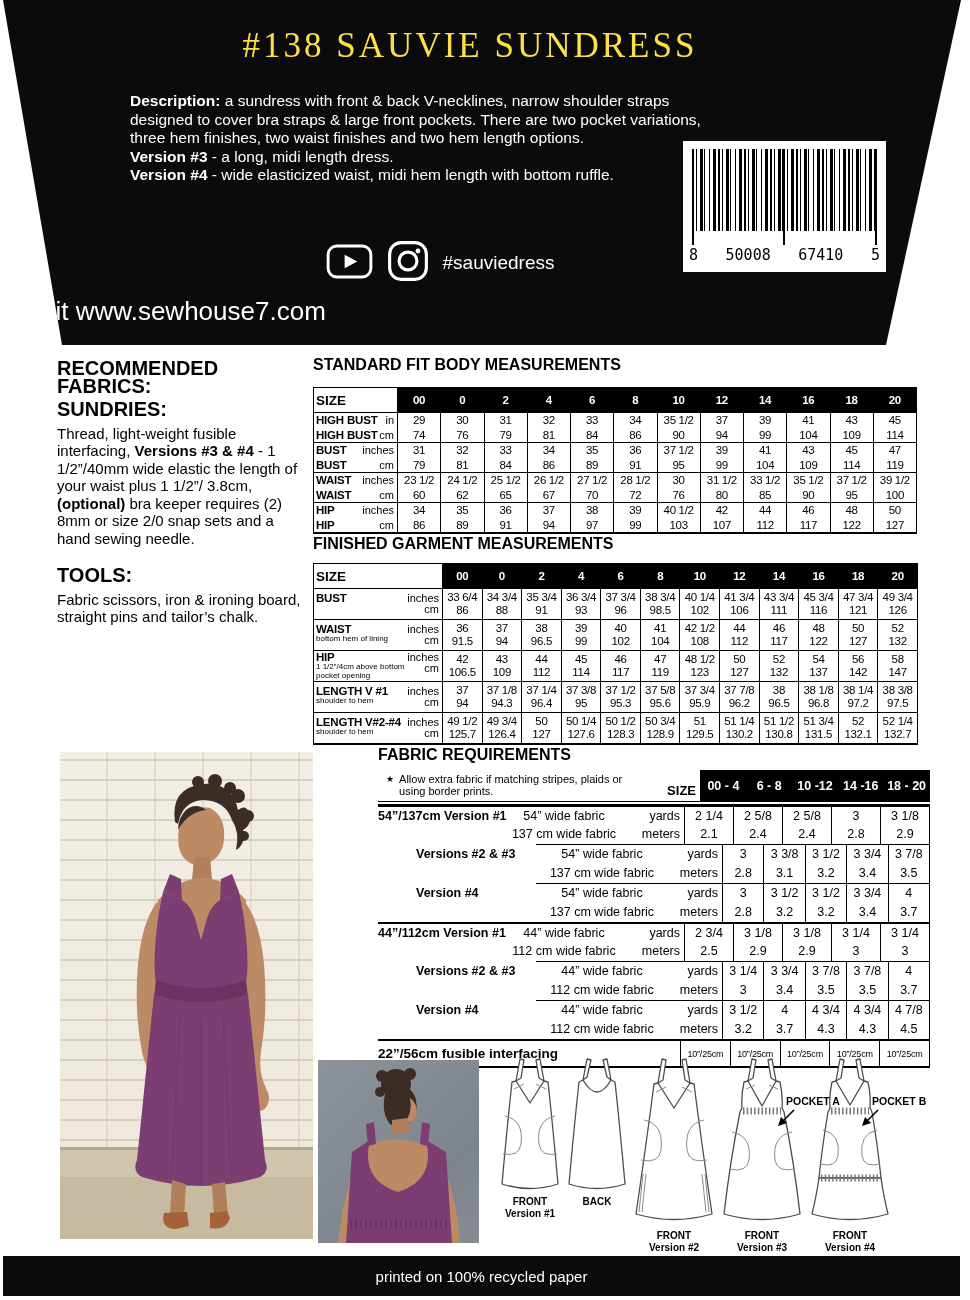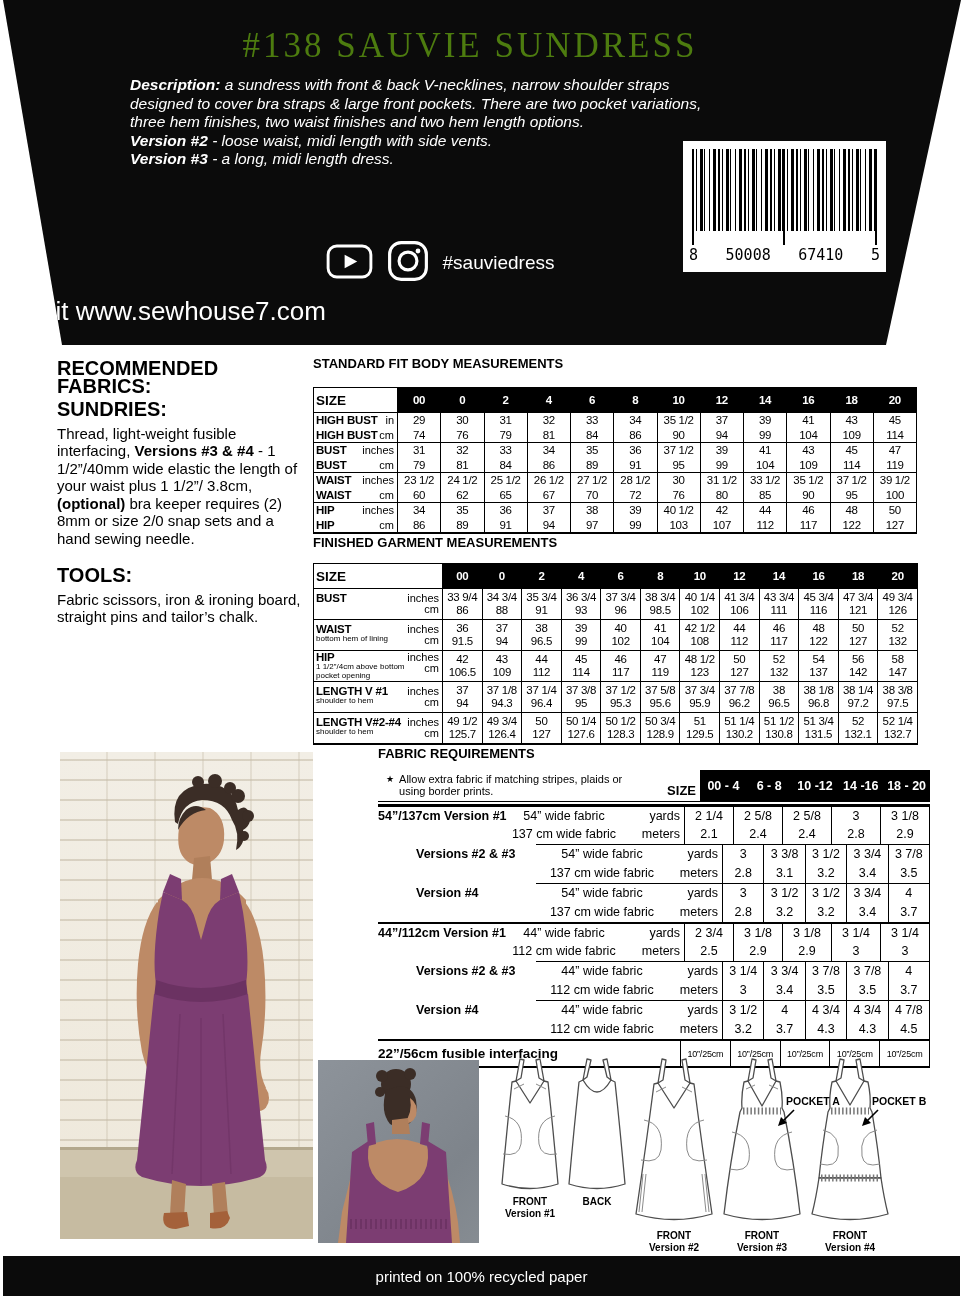--- a/index.html
+++ b/index.html
@@ -3,22 +3,22 @@
 <meta charset="utf-8">
 <style>
   html,body{margin:0;padding:0;background:#fff;}
   .page{position:relative;width:970px;height:1300px;background:#fff;overflow:hidden;
         font-family:"Liberation Sans",sans-serif;color:#000;}
 
   
   .hdr{position:absolute;left:0;top:0;width:970px;height:345px;background:#0b0b0b;color:#fff;
        clip-path:polygon(3px 0,961px 0,886px 345px,62px 345px);}
   .title{position:absolute;left:0;top:26px;width:940px;text-align:center;margin:0;
-         font-family:"Liberation Serif",serif;font-weight:400;font-size:35px;letter-spacing:3px;color:#4d7c0f;}
-  .desc{position:absolute;left:130px;top:76px;width:585px;font-size:15.5px;line-height:18.6px;font-style:italic;}
+         font-family:"Liberation Serif",serif;font-weight:400;font-size:35px;letter-spacing:3px;color:#fde047;}
+  .desc{position:absolute;left:130px;top:92px;width:585px;font-size:15.5px;line-height:18.6px;}
   .desc p{margin:0;}
   .desc b{font-weight:bold;}
   .social{position:absolute;left:0;top:240px;width:880px;display:flex;justify-content:center;
           align-items:center;gap:14px;}
   .hashtag{font-size:19px;}
   .visit{position:absolute;left:0;top:288px;width:880px;text-align:left;font-size:26px;margin-top:8px;}
   .visit .star{font-size:19px;vertical-align:2px;margin-right:4px;}
 
   .barcode{position:absolute;left:683px;top:141px;width:203px;height:131px;background:#fff;}
   .bars{position:absolute;left:9px;right:9px;top:8px;height:82px;
@@ -29,21 +29,21 @@
   .guard{position:absolute;top:8px;width:2px;height:96px;background:#000;}
   .digits{position:absolute;left:6px;right:6px;bottom:8px;display:flex;justify-content:space-between;
           color:#000;font-size:15px;font-family:"DejaVu Sans Mono",monospace;}
 
   
   .leftcol{position:absolute;left:57px;top:360px;width:252px;font-size:15px;line-height:17.5px;}
   .leftcol h3{margin:0 0 6px 0;font-size:20px;letter-spacing:0;}
   .leftcol p{margin:0 0 20px 0;}
 
   
-  .sectitle{position:absolute;margin:0;font-size:13px;font-weight:bold;letter-spacing:0;}
+  .sectitle{position:absolute;margin:0;font-size:16px;font-weight:bold;letter-spacing:0;}
 
   
   .mtable{position:absolute;border:1px solid #000;border-bottom-width:2px;background:#fff;}
   .trow{display:flex;align-items:stretch;}
   .thead{height:24px;border-bottom:1px solid #000;}
   .lblcell{display:flex;justify-content:space-between;align-items:center;padding:0 3px 0 2px;}
   .sizelbl{font-weight:bold;font-size:13.5px;}
   .szcell{background:#000;color:#fff;font-weight:bold;font-size:12.5px;border-left:2px solid #fff;}
   .vcell{flex:1;display:flex;align-items:center;justify-content:center;border-left:1px solid #000;
          font-size:11.5px;letter-spacing:-0.3px;}
@@ -116,22 +116,22 @@
 </style>
 </head>
 <body>
 
 <div class="page">
 
   <header class="hdr">
     <h1 class="title">#138 SAUVIE SUNDRESS</h1>
     <div class="desc">
       <p><b>Description:</b><span> a sundress with front &amp; back V-necklines, narrow shoulder straps designed to cover bra straps &amp; large front pockets. There are two pocket variations, three hem finishes, two waist finishes and two hem length options.</span></p>
-      <p><b>Version #2</b><span> - loose waist, midi length with side vents.</span></p>
       <p><b>Version #3</b><span> - a long, midi length dress.</span></p>
+      <p><b>Version #4</b><span> - wide elasticized waist, midi hem length with bottom ruffle.</span></p>
     </div>
 
     <div class="barcode">
       <div class="bars"></div>
       <div class="guard" style="left:9px"></div>
       <div class="guard" style="left:100px"></div>
       <div class="guard" style="right:9px"></div>
       <div class="digits">
         <span>8</span>
         <span>50008</span>
@@ -352,21 +352,21 @@
           <div class="lline">
             <div class="rname">BUST</div>
             <div class="runit">inches</div>
           </div>
           <div class="lline">
             <div class="rsub"></div>
             <div class="runit">cm</div>
           </div>
         </div>
         <div class="vcell dual">
-          <div class="vtop">33 9/4</div>
+          <div class="vtop">33 6/4</div>
           <div class="vbot">86</div>
         </div>
         <div class="vcell dual">
           <div class="vtop">34 3/4</div>
           <div class="vbot">88</div>
         </div>
         <div class="vcell dual">
           <div class="vtop">35 3/4</div>
           <div class="vbot">91</div>
         </div>

